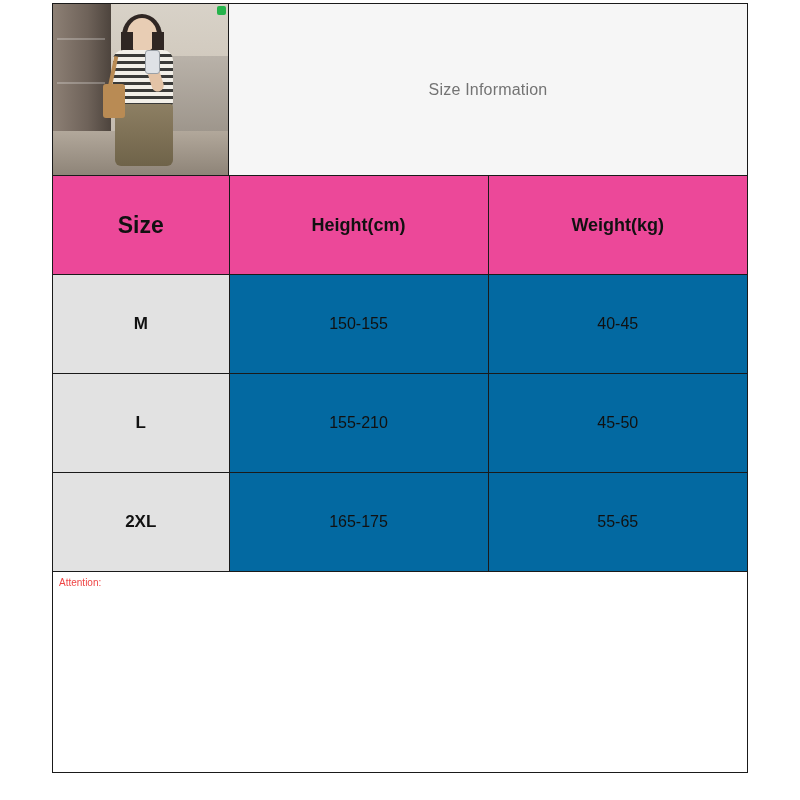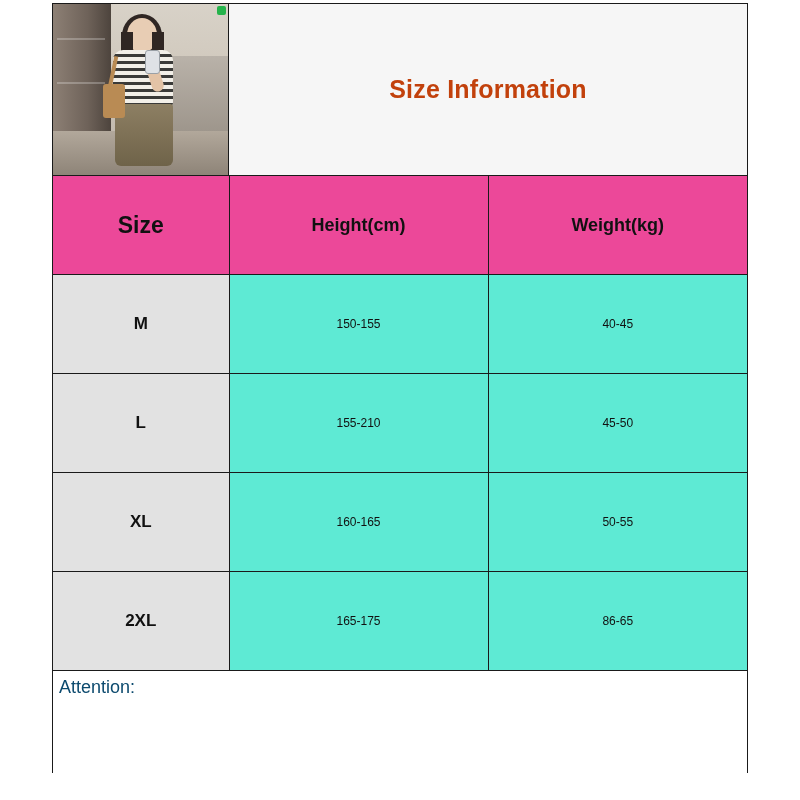--- a/index.html
+++ b/index.html
@@ -174,23 +174,23 @@
     border-radius: 2px;
   }
   .title-cell {
     flex: 1;
     display: flex;
     align-items: center;
     justify-content: center;
     background: #f6f6f6;
   }
   .title-text {
-    font-size: 25px;
-    font-weight: bold;
-    color: #c2410c;
+    font-size: 16px;
+    font-weight: normal;
+    color: #737373;
     letter-spacing: 0.2px;
   }
   
   table.size-table {
     width: 100%;
     border-collapse: collapse;
     table-layout: fixed;
   }
   table.size-table col.c1 { width: 176px; }
   table.size-table col.c2 { width: 259px; }
@@ -218,38 +218,38 @@
   .head-size {
     font-size: 23px;
     font-weight: bold;
   }
   .head-col {
     font-size: 18px;
     font-weight: bold;
   }
   .body-row td {
     height: 96px;
-    background: #5eead4;
-    font-size: 12px;
+    background: #0369a1;
+    font-size: 16px;
   }
   .body-row td.size-label {
     font-weight: bold;
     font-size: 17px;
     background: #e2e2e2;
   }
   
   .attention {
     padding: 4px 6px 0 6px;
     box-sizing: border-box;
     height: 124px;
     background: #ffffff;
   }
   .attention div {
-    font-size: 18px;
-    color: #0c4a6e;
+    font-size: 10px;
+    color: #ef4444;
     line-height: 1.42;
   }
   .att-title { }
 </style>
 </head>
 <body>
 
 <div class="page">
   <div class="size-card">
 
@@ -296,28 +296,23 @@
           <td class="size-label">M</td>
           <td>150-155</td>
           <td>40-45</td>
         </tr>
         <tr class="body-row">
           <td class="size-label">L</td>
           <td>155-210</td>
           <td>45-50</td>
         </tr>
         <tr class="body-row">
-          <td class="size-label">XL</td>
-          <td>160-165</td>
-          <td>50-55</td>
-        </tr>
-        <tr class="body-row">
           <td class="size-label">2XL</td>
           <td>165-175</td>
-          <td>86-65</td>
+          <td>55-65</td>
         </tr>
       </tbody>
     </table>
 
     <div class="attention">
       <div class="att-title">Attention:</div>
     </div>
 
   </div>
 </div>

